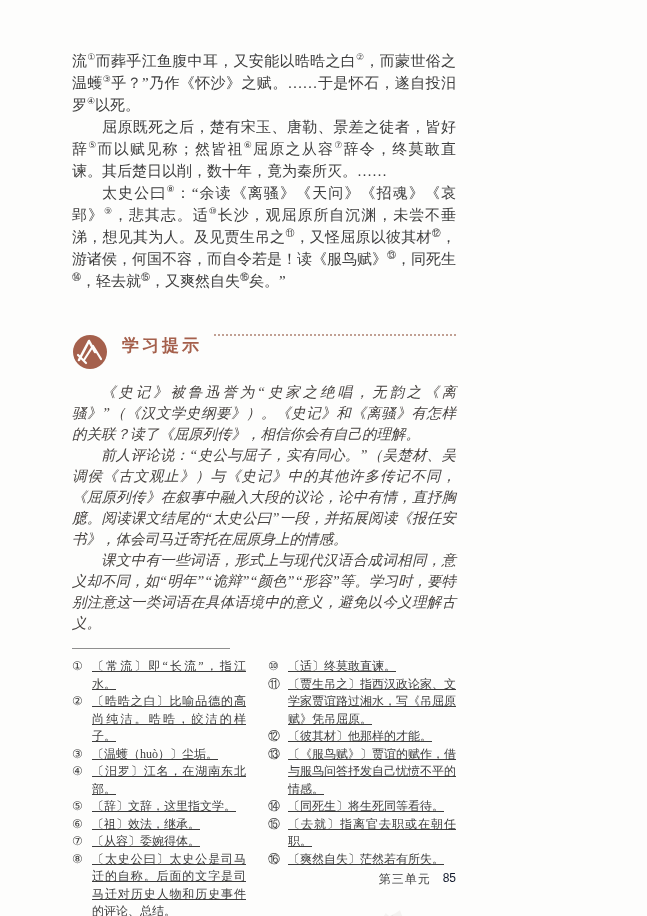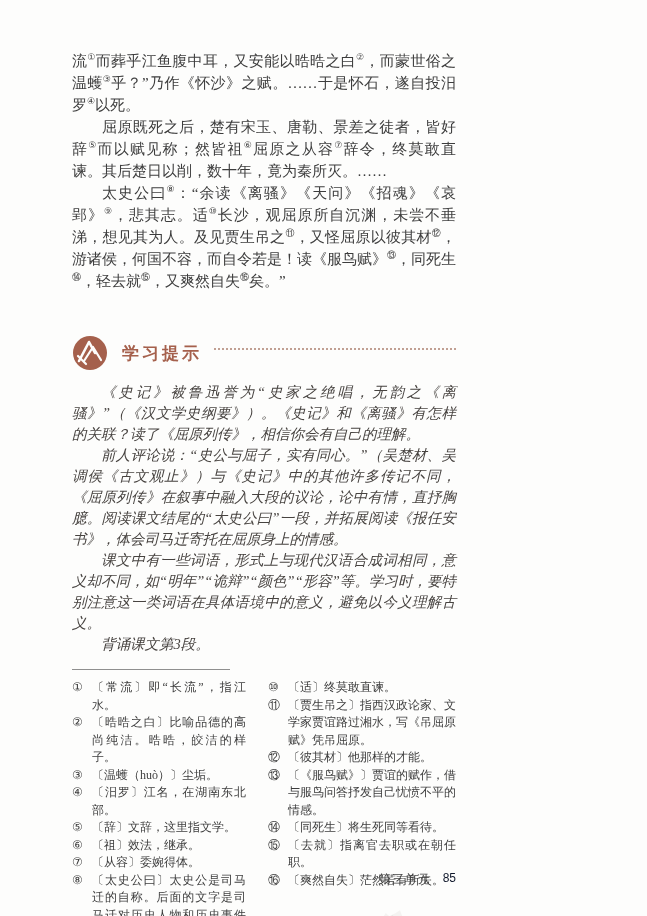--- a/index.html
+++ b/index.html
@@ -22,21 +22,21 @@
   .main-text .para.no-indent { text-indent: 0; }
   sup.ref {
     font-size: 9px;
     line-height: 0;
     vertical-align: super;
     color: #3d3d3d;
     letter-spacing: 0;
   }
   
   .tips-header {
-    display: flex; align-items: center;
+    display: flex; align-items: flex-start;
     margin-top: 42px; margin-bottom: 10px;
     height: 38px;
   }
   .tips-logo { width: 36px; height: 36px; flex: 0 0 36px; }
   .tips-title {
     font-family: "Liberation Sans", "DejaVu Sans", sans-serif;
     font-size: 17px; font-weight: bold;
     color: #a5604c; letter-spacing: 3px;
     margin-left: 14px; margin-right: 12px;
     white-space: nowrap;
@@ -64,21 +64,21 @@
   .footnotes {
     display: flex;
     font-size: 12px; line-height: 17.5px;
     color: #3d3d3d;
   }
   .fn-col { width: 50%; }
   .fn-col.left { padding-right: 18px; }
   .fn-col.right { padding-left: 4px; }
   .fn-item { display: flex; align-items: flex-start; }
   .fn-num { flex: 0 0 20px; text-align: left; }
-  .fn-text { flex: 1 1 auto; text-align: justify; }
+  .fn-text { flex: 1 1 auto; text-align: justify; text-decoration: underline; }
   
   .footer {
     position: absolute;
     right: 62px; bottom: 28px;
     display: flex; align-items: flex-start; gap: 12px;
     color: #3f3f3f;
   }
   .footer .unit { font-size: 12px; letter-spacing: 1px; }
   .footer .pagenum { font-family: "Liberation Sans", "DejaVu Sans", sans-serif; font-size: 12px; color: #0f172a; }
   
@@ -114,21 +114,20 @@
       <path d="M6 21 L14 29" fill="none" stroke="#fdfdfc" stroke-width="2.2" stroke-linecap="round"></path>
     </svg>
     <span class="tips-title">学习提示</span>
     <div class="tips-leader"></div>
   </div>
 
   <div class="tips-body" id="tips-body">
       <div class="tip-para">《史记》被鲁迅誉为“史家之绝唱，无韵之《离骚》”（《汉文学史纲要》）。《史记》和《离骚》有怎样的关联？读了《屈原列传》，相信你会有自己的理解。</div>
       <div class="tip-para">前人评论说：“史公与屈子，实有同心。”（吴楚材、吴调侯《古文观止》）与《史记》中的其他许多传记不同，《屈原列传》在叙事中融入大段的议论，论中有情，直抒胸臆。阅读课文结尾的“太史公曰”一段，并拓展阅读《报任安书》，体会司马迁寄托在屈原身上的情感。</div>
       <div class="tip-para">课文中有一些词语，形式上与现代汉语合成词相同，意义却不同，如“明年”“诡辩”“颜色”“形容”等。学习时，要特别注意这一类词语在具体语境中的意义，避免以今义理解古义。</div>
-      <div class="tip-para">背诵课文第3段。</div>
     </div>
 
   <div class="fn-separator"></div>
 
   <div class="footnotes">
     <div class="fn-col left" id="fn-left">
         <div class="fn-item">
           <span class="fn-num">①</span>
           <span class="fn-text">〔常流〕即“长流”，指江水。</span>
         </div>

